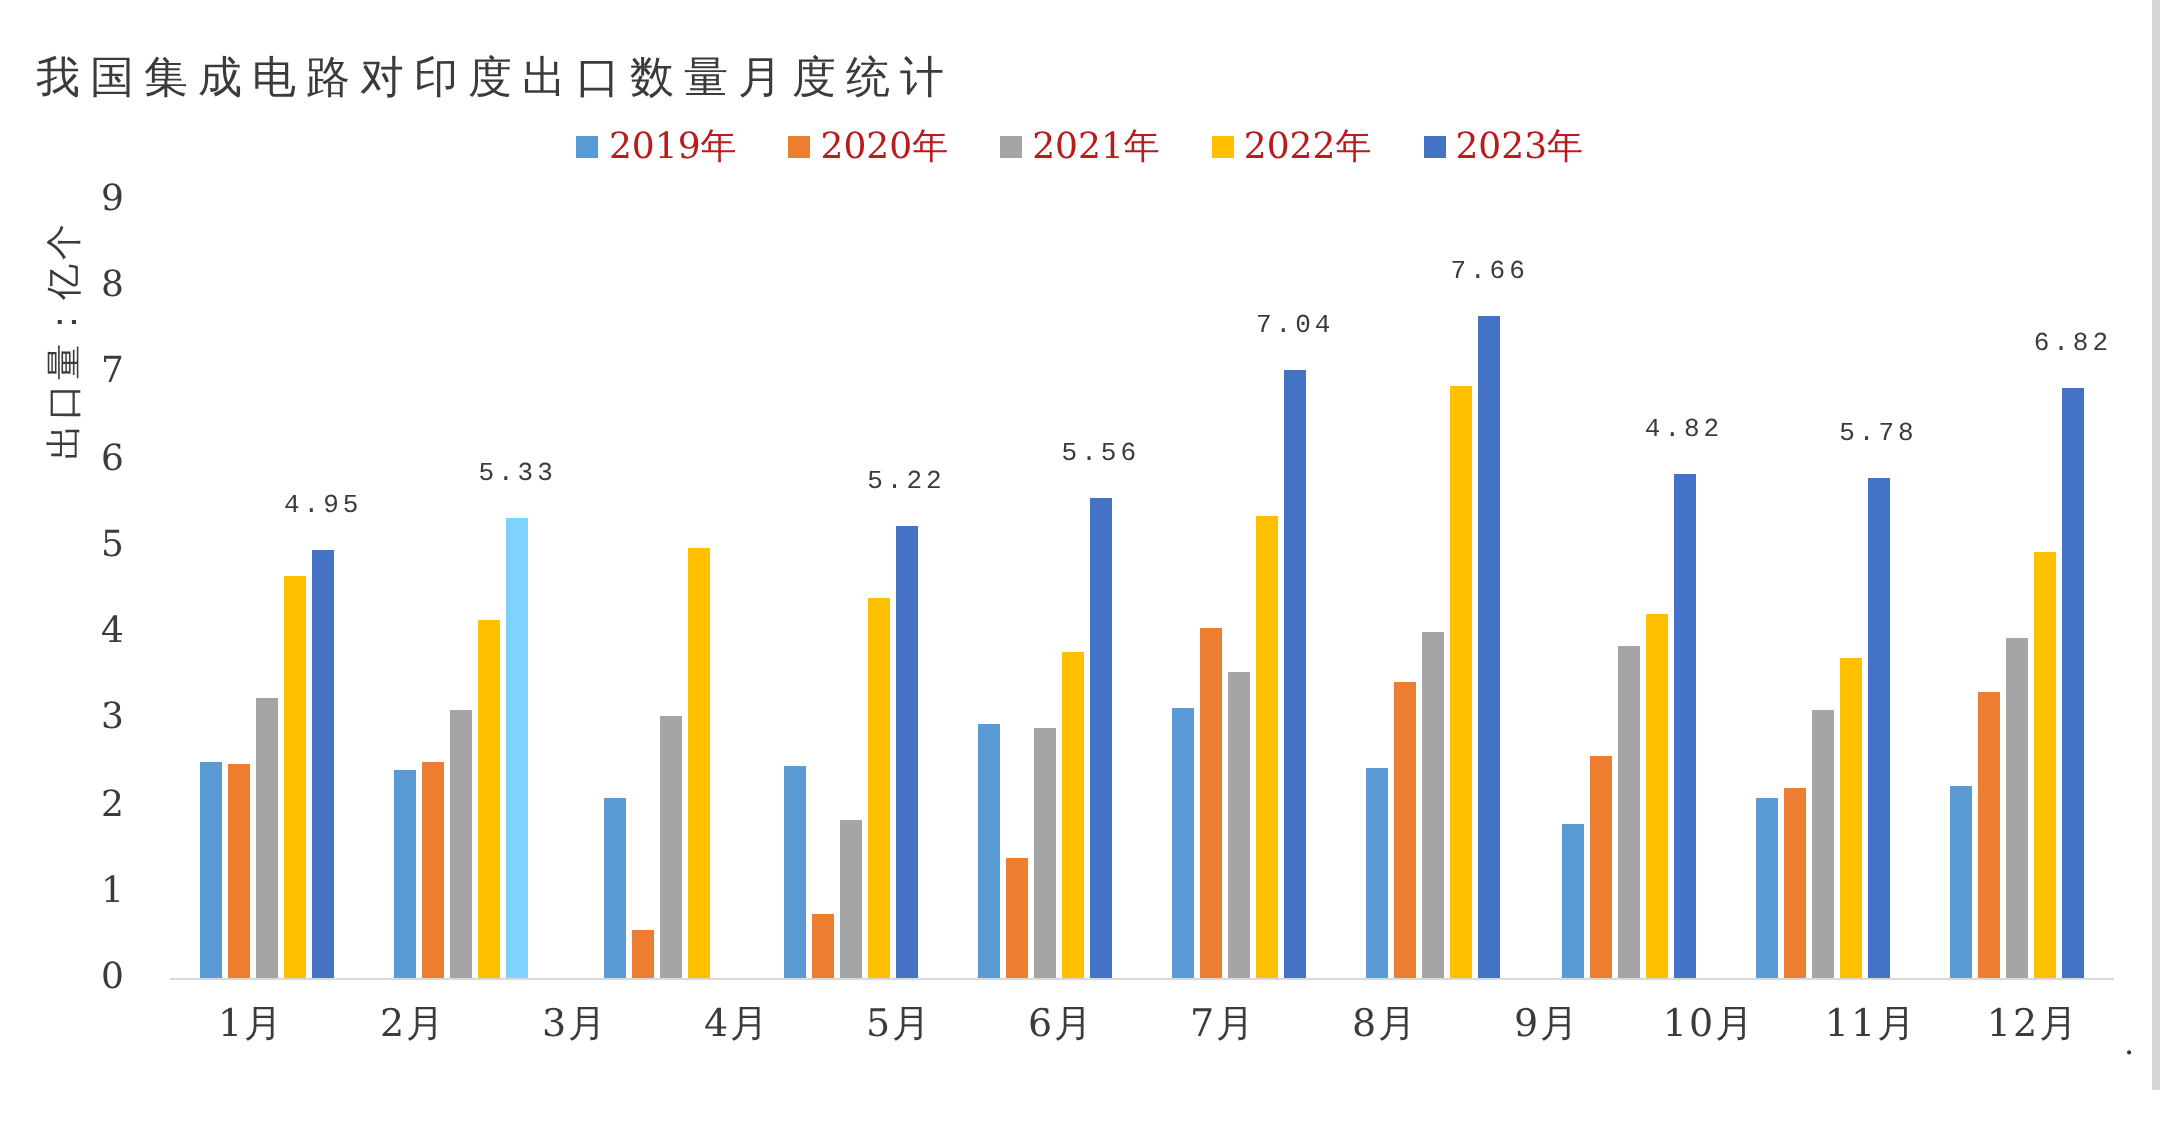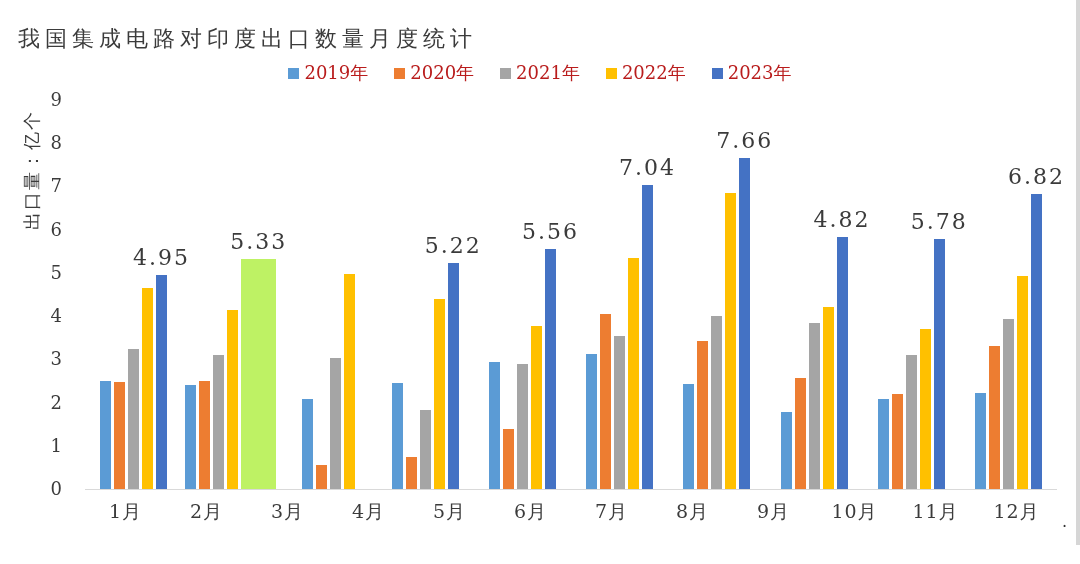--- a/index.html
+++ b/index.html
@@ -71,23 +71,24 @@
     gap: 3px;
     height: 100%;
   }
   .bar { width: 11px; position: relative; }
   .bar-label {
     position: absolute;
     top: -30px;
     left: 50%;
     transform: translateX(-50%);
     white-space: nowrap;
-    font-size: 22px;
+    font-size: 13px;
     letter-spacing: 2px;
     color: #3b3b3b;
+    font-family: Liberation Mono, monospace;
   }
 
   .x-labels {
     position: absolute;
     left: 85px; top: 499px;
     width: 972px;
     display: flex;
   }
   .x-label {
     flex: 1;
@@ -162,21 +163,21 @@
         <div class="bar" style="height: 51.6667%; background: rgb(255, 192, 0);"></div>
         <div class="bar" style="height: 55%; background: rgb(68, 114, 196);">
           <div class="bar-label">4.95</div>
         </div>
       </div>
       <div class="bar-group">
         <div class="bar" style="height: 26.7778%; background: rgb(91, 155, 213);"></div>
         <div class="bar" style="height: 27.6667%; background: rgb(237, 125, 49);"></div>
         <div class="bar" style="height: 34.5556%; background: rgb(165, 165, 165);"></div>
         <div class="bar" style="height: 46.1111%; background: rgb(255, 192, 0);"></div>
-        <div class="bar" style="height: 59.2222%; background: #bef264; padding-left: 24px;">
+        <div class="bar" style="height: 59.2222%; background: #7dd3fc;">
           <div class="bar-label">5.33</div>
         </div>
       </div>
       <div class="bar-group">
         <div class="bar" style="height: 23.1111%; background: rgb(91, 155, 213);"></div>
         <div class="bar" style="height: 6.22222%; background: rgb(237, 125, 49);"></div>
         <div class="bar" style="height: 33.6667%; background: rgb(165, 165, 165);"></div>
         <div class="bar" style="height: 55.3333%; background: rgb(255, 192, 0);"></div>
       </div>
       <div class="bar-group">

